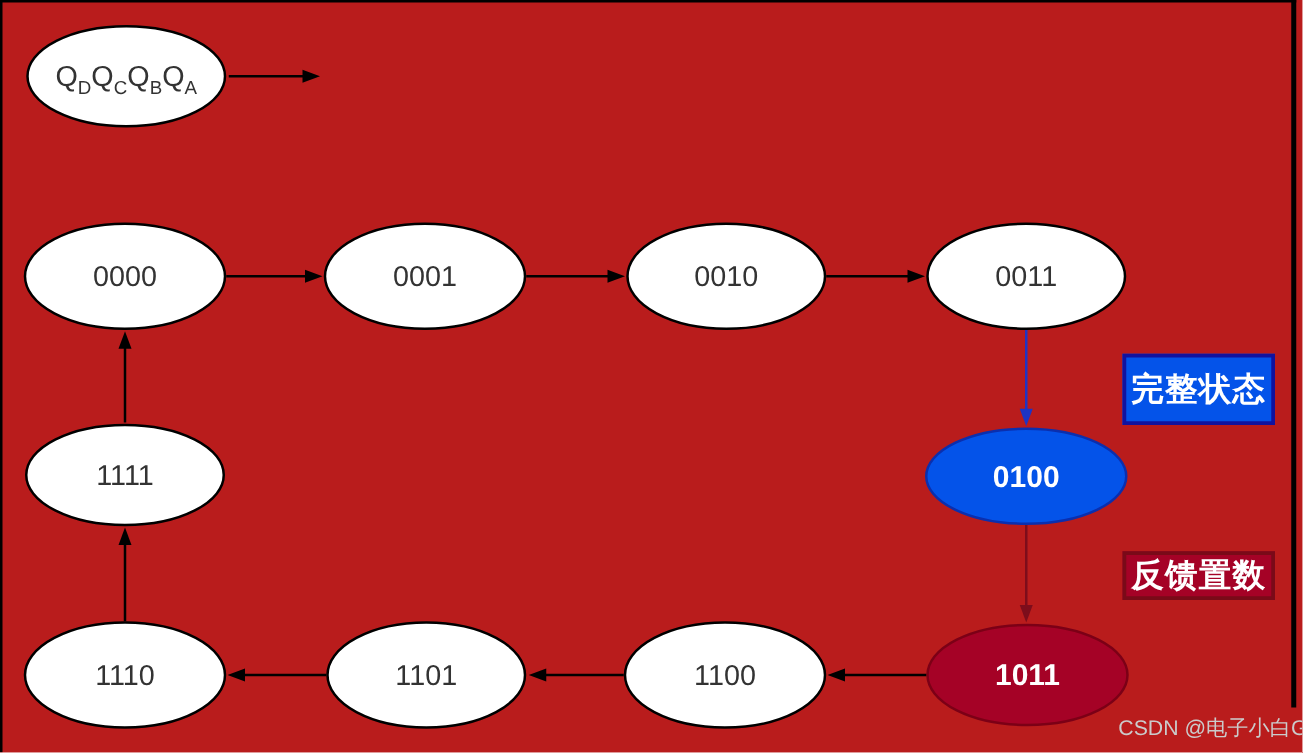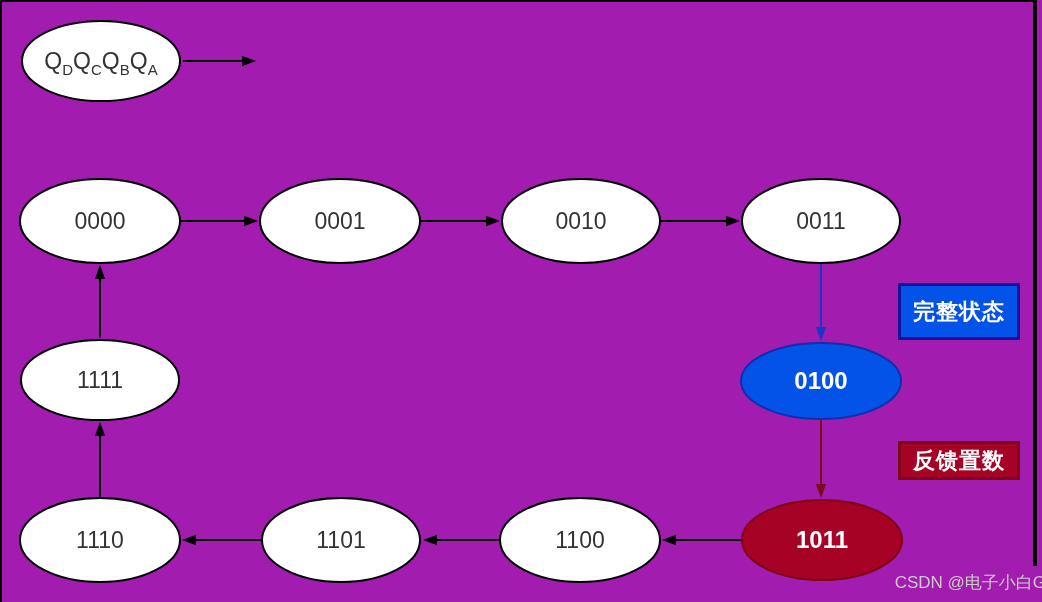--- a/index.html
+++ b/index.html
@@ -1,26 +1,26 @@
 <!DOCTYPE html>
 <html><head>
 <meta charset="utf-8">
 <style>
   html,body { margin:0; padding:0; background:#ffffff; font-family:"Liberation Sans", sans-serif; }
-  .canvas { position:relative; width:1042px; height:602px; background:#a21caf; overflow:hidden; }
+  .canvas { position:relative; width:1042px; height:602px; background:#b91c1c; overflow:hidden; }
   svg text { font-family:"Liberation Sans", sans-serif; }
   .frame { position:absolute; background:#000000; }
   .frame-top   { left:0; top:0; width:1037px; height:2px; }
   .frame-left  { left:0; top:0; width:2px; height:602px; }
   .frame-right { left:1033px; top:0; width:4px; height:566px; }
   .anno {
     position:absolute; box-sizing:border-box;
     display:flex; align-items:center; justify-content:center;
     border:3px solid transparent;
-    font-weight:bold; font-size:22px; letter-spacing:1px;
+    font-weight:bold; font-size:26px; letter-spacing:1px;
     white-space:nowrap;
   }
   .watermark {
     position:absolute; top:571px; right:-4px;
     font-size:17px; color:#cbcbcb; white-space:nowrap;
   }
 </style>
 </head>
 <body>
 

